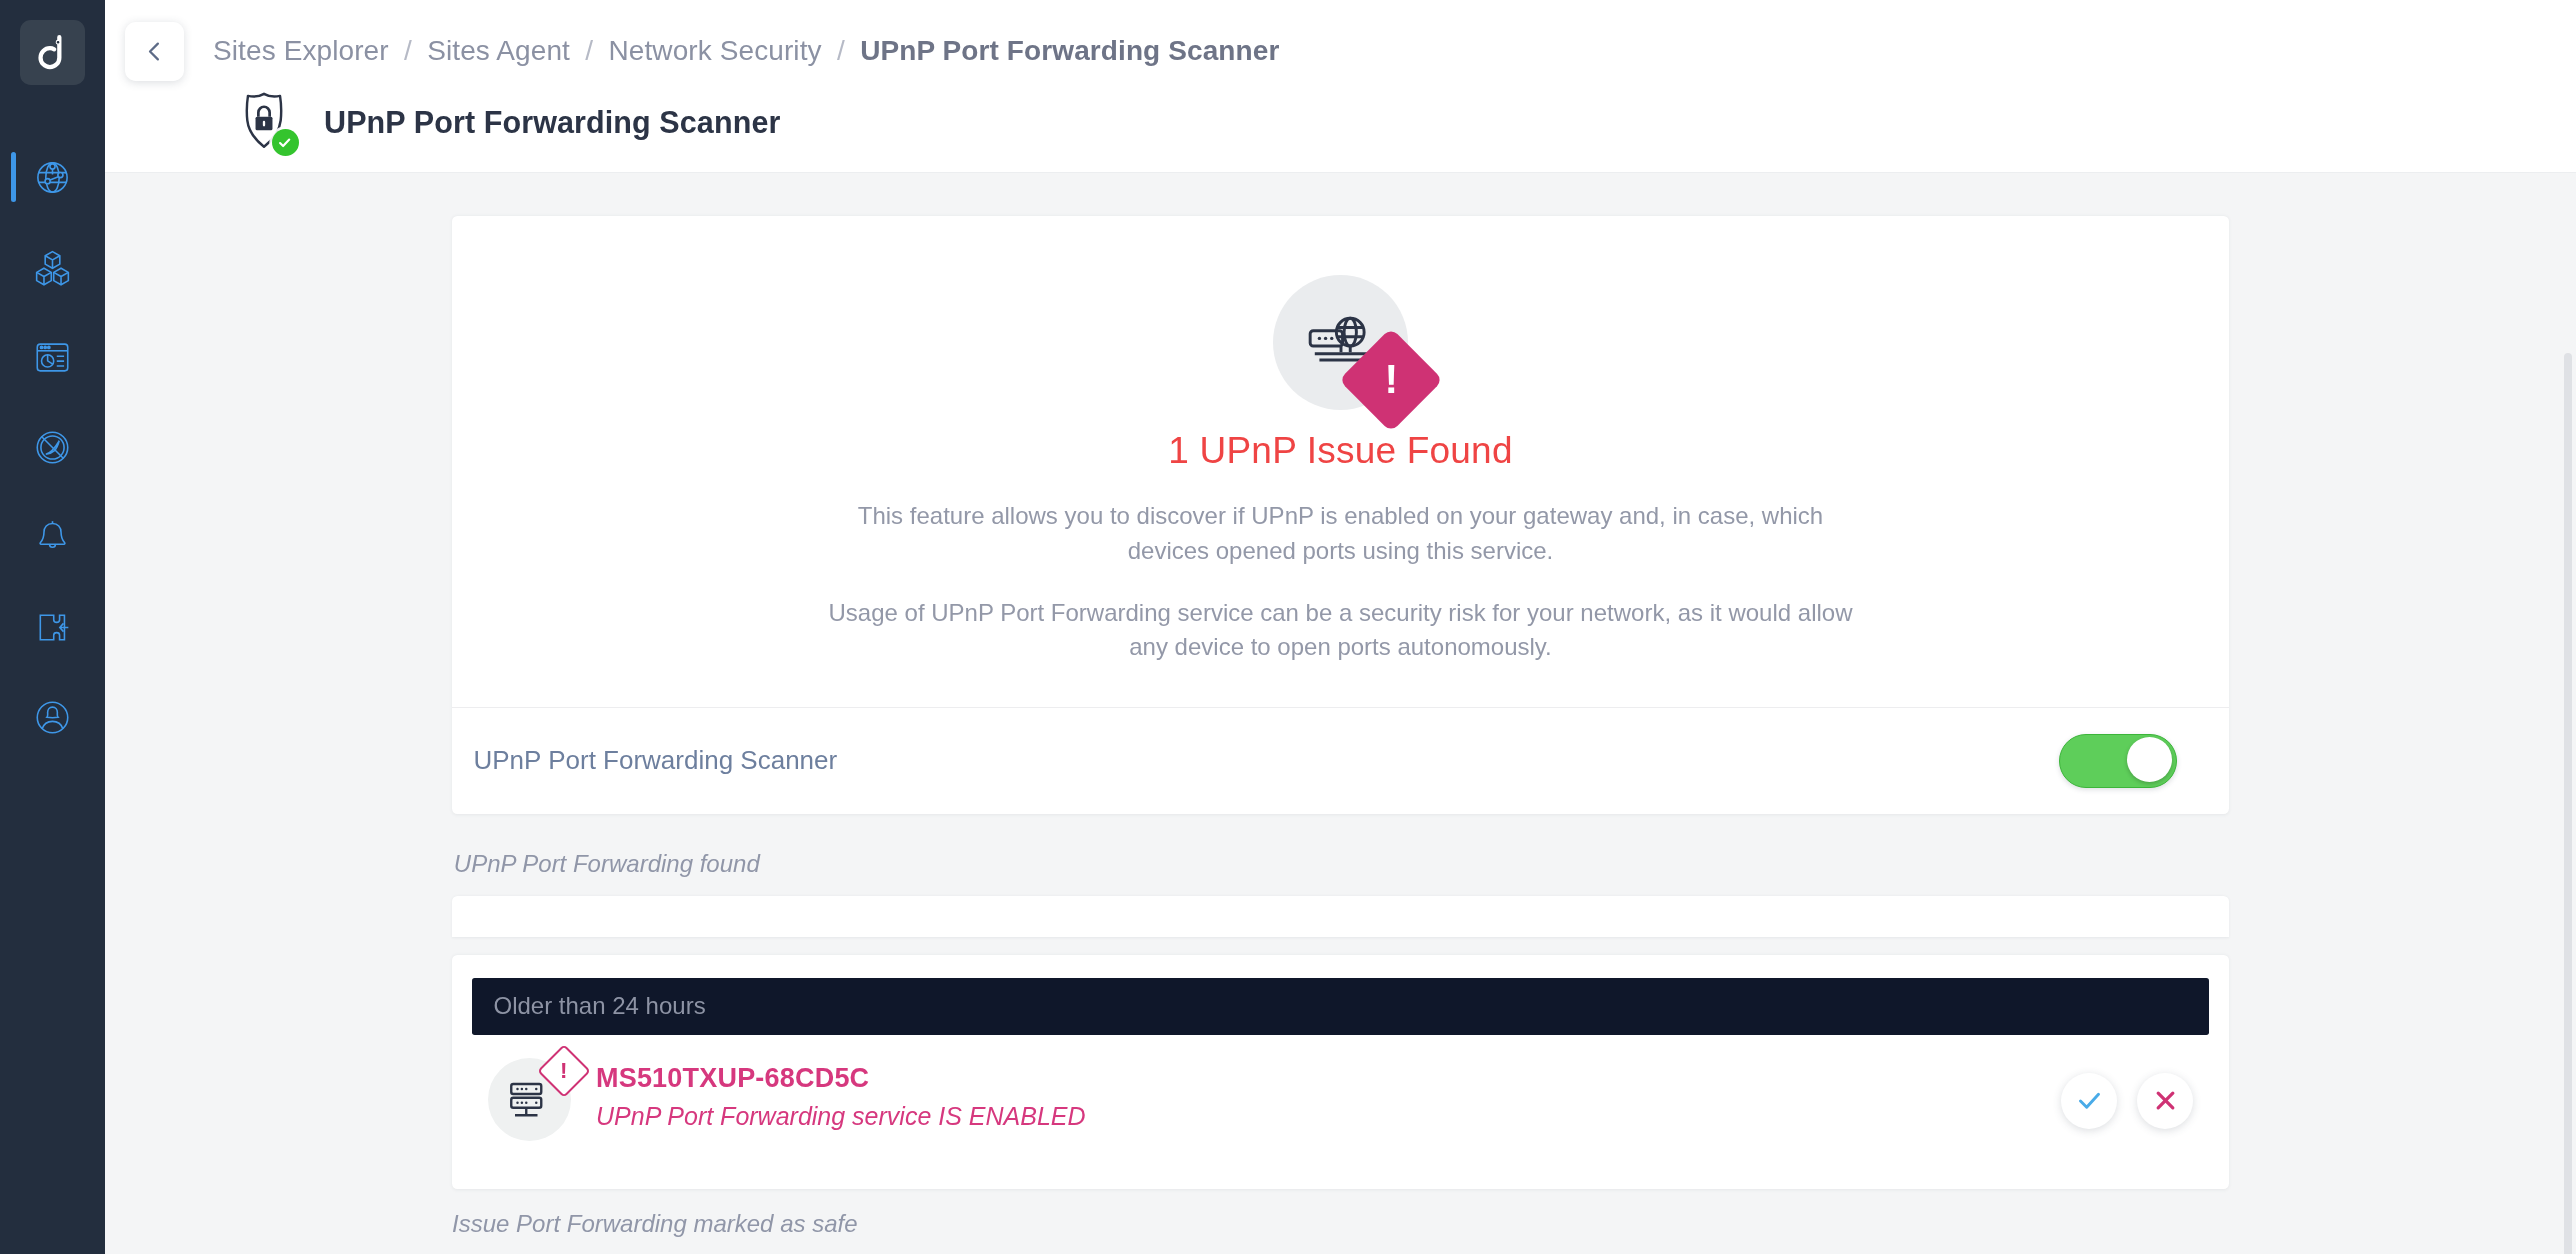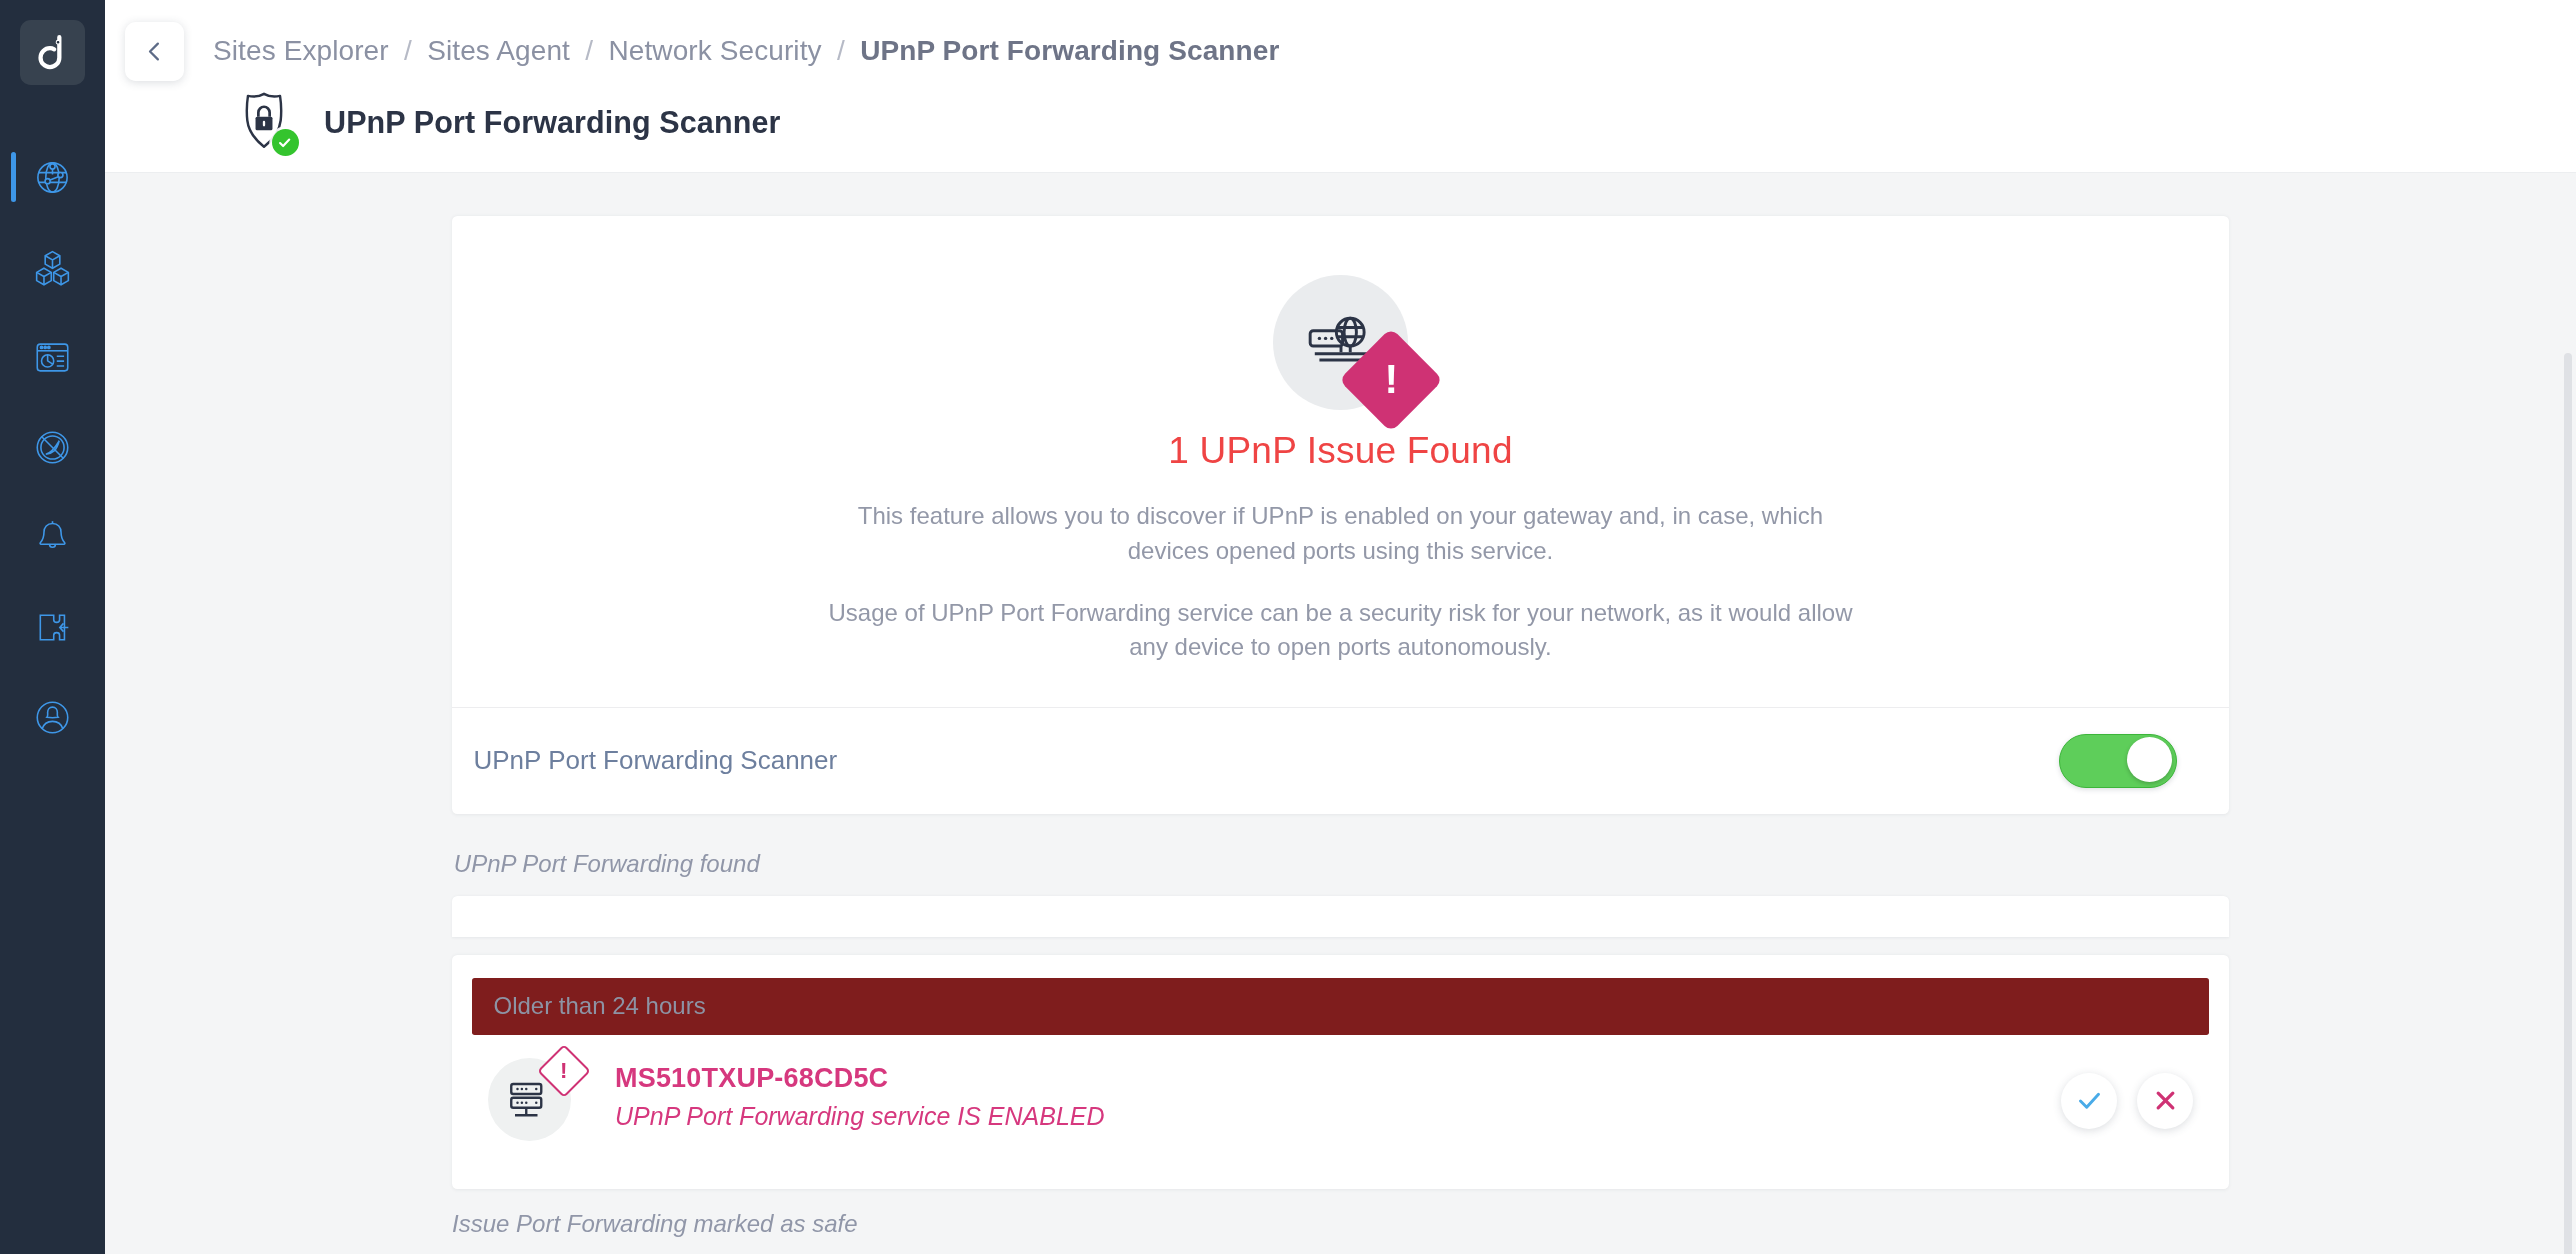--- a/index.html
+++ b/index.html
@@ -138,41 +138,41 @@
     width: 1777px; margin: 0 auto; height: 41px;
     background: #fff; border-radius: 5.4px 5.4px 0 0;
     box-shadow: 0 0.9px 2.7px rgba(60,72,88,0.07);
   }
   .list-card {
     width: 1777px; margin: 18px auto 0; background: #fff;
     border-radius: 5.4px; box-shadow: 0 0.9px 3.6px rgba(60,72,88,0.08);
     padding: 23px 20px 36px;
   }
   .group-head {
-    background: #7f1d1d; color: #8d93a4; font-size: 24px;
+    background: #0f172a; color: #8d93a4; font-size: 24px;
     padding: 14.4px 21.5px; border-radius: 2.7px;
   }
   .result-row { display: flex; align-items: center; padding: 23px 16px 9px 16px; }
   .device-icon-wrap { position: relative; width: 86px; height: 86px; flex: none; }
   .device-circle {
     width: 83px; height: 83px; border-radius: 50%;
     background: #eff1f1; display: flex; align-items: center; justify-content: center;
   }
   .device-circle svg { width: 50px; height: 50px; }
   .warn-diamond {
     position: absolute; right: -9px; top: -5.4px;
     width: 38px; height: 38px; transform: rotate(45deg);
     border: 2.7px solid #cf3274; border-radius: 4.5px; background: #fff;
     display: flex; align-items: center; justify-content: center;
   }
   .warn-diamond span {
     transform: rotate(-45deg); color: #cf3274;
     font-size: 22.4px; font-weight: bold; line-height: 1;
   }
-  .result-text { margin-left: 41px; flex: 1; }
+  .result-text { margin-left: 22px; flex: 1; }
   .device-name {
     font-size: 27px; font-weight: bold; color: #d6387e;
     cursor: pointer; margin-bottom: 7.2px; letter-spacing: 0.2px;
   }
   .device-status { font-size: 25px; font-style: italic; color: #d6387e; margin-bottom: 7.2px; }
   .device-time { font-size: 23px; font-style: italic; color: #9096a8; }
   .row-actions { display: flex; gap: 20px; align-items: center; }
   .circle-btn {
     width: 56px; height: 56px; border-radius: 50%; background: #fff;
     box-shadow: 0 1.8px 8px rgba(60,72,88,0.18);

